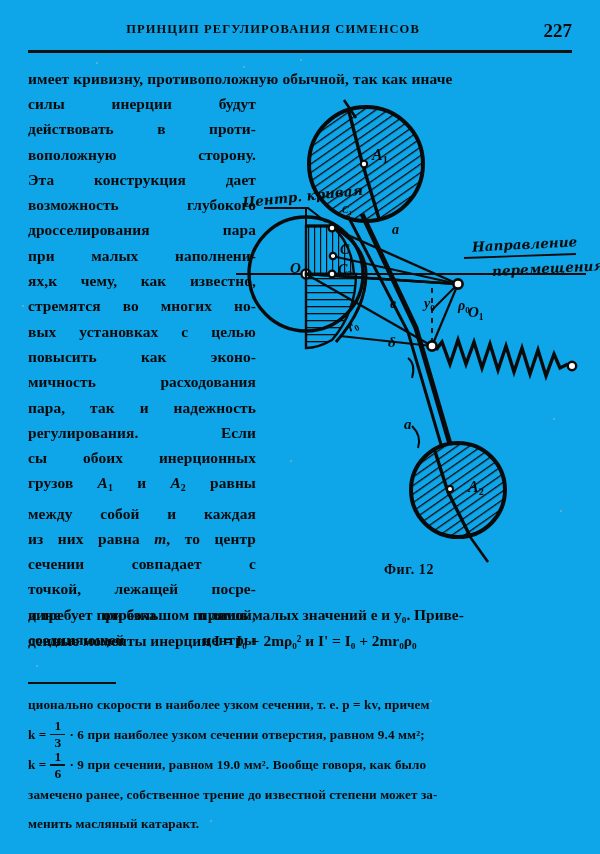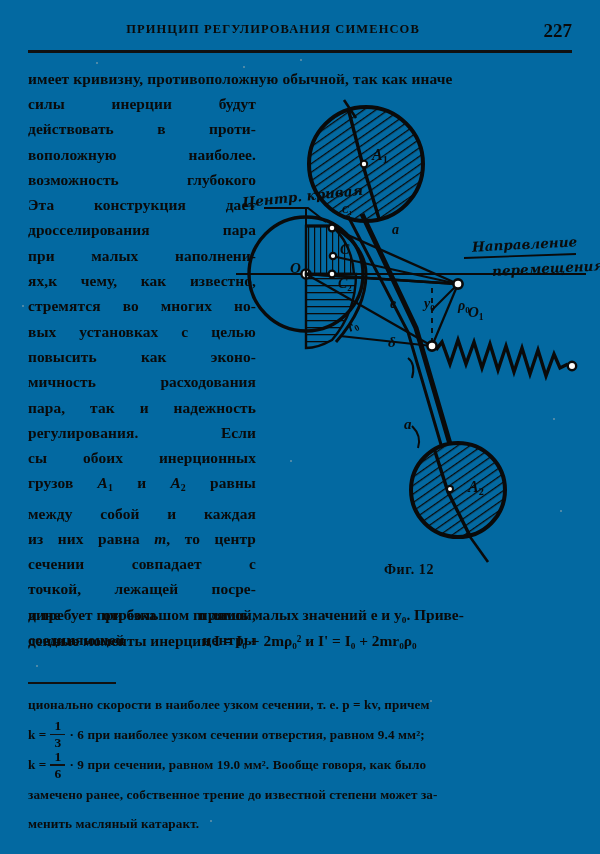--- a/index.html
+++ b/index.html
@@ -8,21 +8,21 @@
     background: #ffffff;
   }
   body {
     font-family: "Liberation Serif", "DejaVu Serif", serif;
     color: #0a0a0a;
   }
   #page {
     position: relative;
     width: 600px;
     height: 854px;
-    background: #0369a1;
+    background: #0ea5e9;
     overflow: hidden;
   }
 
   
   #header-band {
     position: absolute;
     left: 28px;
     top: 22px;
     width: 544px;
     height: 32px;
@@ -203,30 +203,30 @@
         <span>инерции</span>
         <span>будут</span>
       </div>
       <div class="justline jb">
         <span>действовать</span>
         <span>в</span>
         <span>проти-</span>
       </div>
       <div class="justline jb">
         <span>воположную</span>
-        <span>наиболее.</span>
-      </div>
-      <div class="justline jb">
-        <span>возможность</span>
-        <span>глубокого</span>
+        <span>сторону.</span>
       </div>
       <div class="justline jb">
         <span>Эта</span>
         <span>конструкция</span>
         <span>дает</span>
+      </div>
+      <div class="justline jb">
+        <span>возможность</span>
+        <span>глубокого</span>
       </div>
       <div class="justline jb">
         <span>дросселирования</span>
         <span>пара</span>
       </div>
       <div class="justline jb">
         <span>при</span>
         <span>малых</span>
         <span>наполнени-</span>
       </div>
@@ -457,21 +457,21 @@
     <span class="hand" style="left:256px; top:164px; font-size:13.5px; transform:rotate(-3deg);">перемещения</span>
 
     <span class="fig-label" style="left:54px; top:164px; font-size:15px;">O</span>
 
     <span class="fig-label" style="left:232px; top:164px; font-size:15px;margin-top:44px;"><span>O</span><sub>1</sub></span>
 
     <span class="fig-label" style="left:106px; top:108px; font-size:10px;"><span>C</span><sub>1</sub></span>
 
     <span class="fig-label" style="left:104px; top:146px; font-size:14px;">C</span>
 
-    <span class="fig-label" style="left:102px; top:180px; font-size:14px;"><span>C</span><sub>2</sub></span>
+    <span class="fig-label" style="left:102px; top:166px; font-size:14px;"><span>C</span><sub>2</sub></span>
 
     <span class="fig-label" style="left:156px; top:126px; font-size:14px;">a</span>
 
     <span class="fig-label" style="left:168px; top:320px; font-size:15px;">a</span>
 
     <span class="fig-label" style="left:154px; top:200px; font-size:14px;">e</span>
 
     <span class="fig-label" style="left:152px; top:238px; font-size:15px;">δ</span>
 
     <span class="fig-label" style="left:188px; top:200px; font-size:14px;font-family:Liberation Serif, serif;"><span>y</span><sub>0</sub></span>

